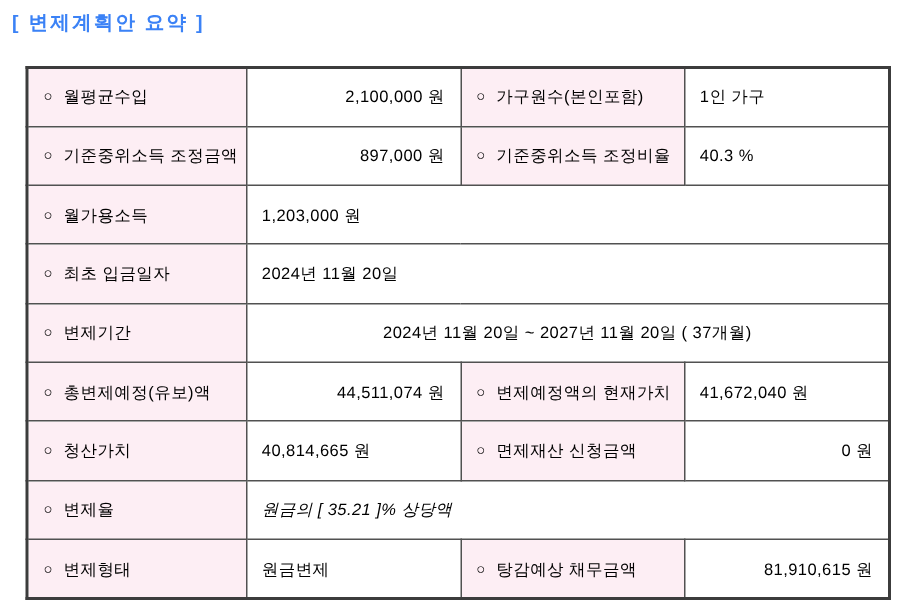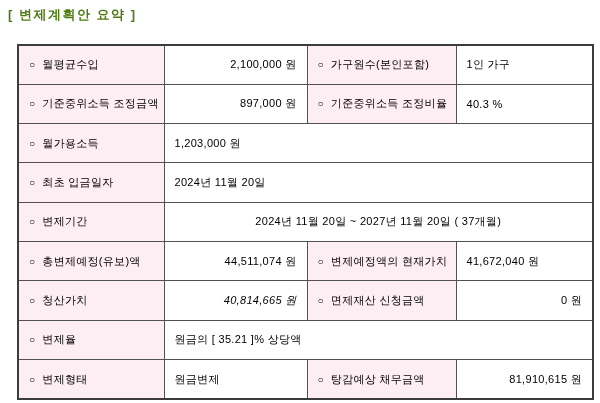--- a/index.html
+++ b/index.html
@@ -9,21 +9,21 @@
     background: #ffffff;
     font-family: "Liberation Sans", "DejaVu Sans", sans-serif;
     color: #000000;
   }
   .doc-title {
     position: absolute;
     left: 8px; top: 6px;
     font-size: 13px;
     font-weight: bold;
     letter-spacing: 1.5px;
-    color: #4d7c0f;
+    color: #3b82f6;
     white-space: nowrap;
   }
   table.summary {
     position: absolute;
     left: 17px; top: 44px;
     width: 575px; height: 356px;
     border-collapse: collapse;
     table-layout: fixed;
     border: 2px solid #3c3c3c;
   }
@@ -90,27 +90,27 @@
         <td colspan="3" class="value" style="text-align: center;">2024년 11월 20일 ~ 2027년 11월 20일 ( 37개월)</td>
       </tr>
       <tr class="row">
         <td colspan="1" class="label"><span class="bullet">○</span><span>총변제예정(유보)액</span></td>
         <td colspan="1" class="value" style="text-align: right;">44,511,074 원</td>
         <td colspan="1" class="label"><span class="bullet">○</span><span>변제예정액의 현재가치</span></td>
         <td colspan="1" class="value" style="text-align: left;">41,672,040 원</td>
       </tr>
       <tr class="row">
         <td colspan="1" class="label"><span class="bullet">○</span><span>청산가치</span></td>
-        <td colspan="1" class="value" style="text-align: right; font-style: italic;">40,814,665 원</td>
+        <td colspan="1" class="value" style="">40,814,665 원</td>
         <td colspan="1" class="label"><span class="bullet">○</span><span>면제재산 신청금액</span></td>
         <td colspan="1" class="value" style="text-align: right;">0 원</td>
       </tr>
       <tr class="row">
         <td colspan="1" class="label"><span class="bullet">○</span><span>변제율</span></td>
-        <td colspan="3" class="value" style="text-align: left;">원금의 [ 35.21 ]% 상당액</td>
+        <td colspan="3" class="value" style="text-align: left; font-style: italic;">원금의 [ 35.21 ]% 상당액</td>
       </tr>
       <tr class="row">
         <td colspan="1" class="label"><span class="bullet">○</span><span>변제형태</span></td>
         <td colspan="1" class="value" style="text-align: left;">원금변제</td>
         <td colspan="1" class="label"><span class="bullet">○</span><span>탕감예상 채무금액</span></td>
         <td colspan="1" class="value" style="text-align: right;">81,910,615 원</td>
       </tr>
     </tbody>
 </table>
 

